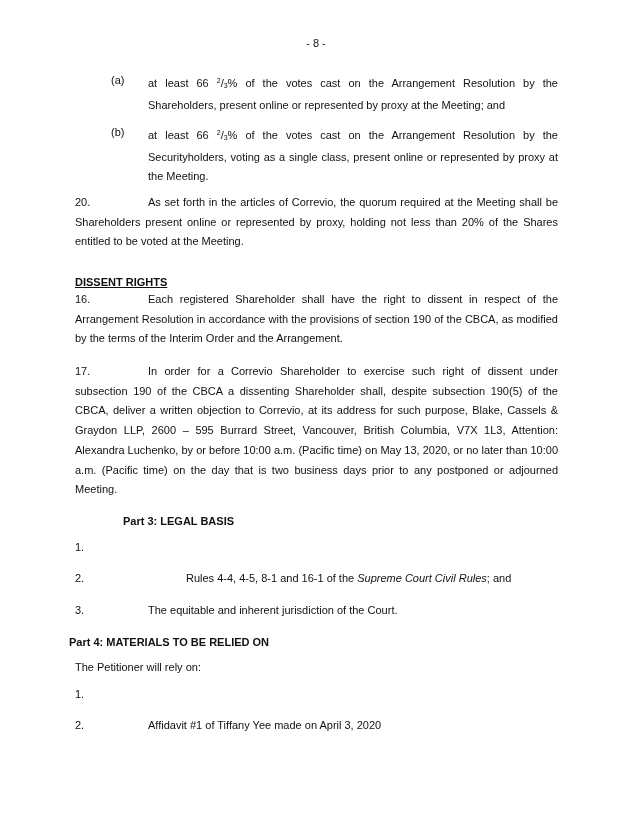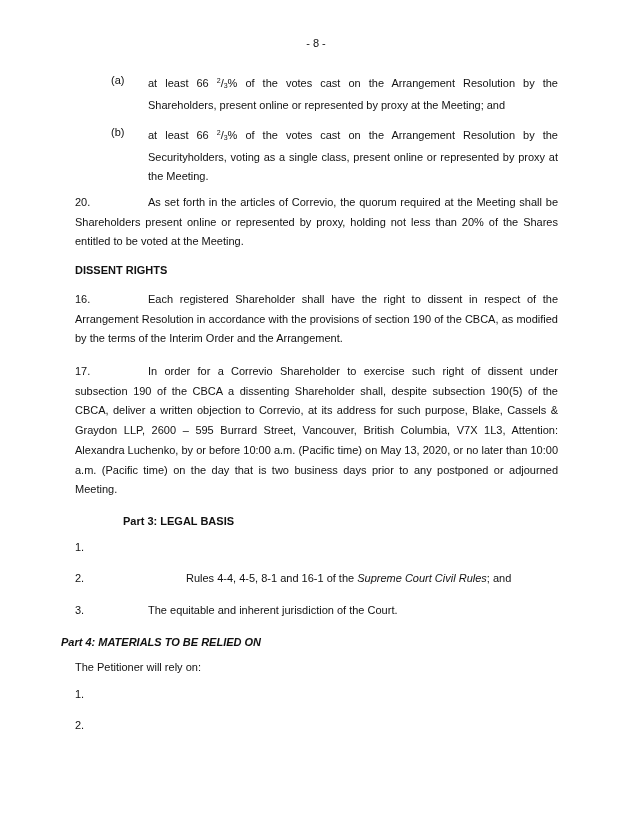--- a/index.html
+++ b/index.html
@@ -23,36 +23,37 @@
   <div class="abs pnum">- 8 -</div>
 
   <div class="lbl" style="left:111px; top:71px;">(a)</div>
   <div class="just" style="left:148px; top:71px; width:410px;"><span>at least 66 </span><sup class="frac">2</sup>/<sub class="frac">3</sub><span>% of the votes cast on the Arrangement Resolution by the Shareholders, present online or represented by proxy at the Meeting; and</span></div>
 
   <div class="lbl" style="left:111px; top:123px;">(b)</div>
   <div class="just" style="left:148px; top:123px; width:410px;"><span>at least 66 </span><sup class="frac">2</sup>/<sub class="frac">3</sub><span>% of the votes cast on the Arrangement Resolution by the Securityholders, voting as a single class, present online or represented by proxy at the Meeting.</span></div>
 
   <div class="just" style="left:75px; top:193px; width:483px; text-indent:73px;"><span style="position:absolute; left:0; top:0; text-indent:0;">20.</span><span>As set forth in the articles of Correvio, the quorum required at the Meeting shall be Shareholders present online or represented by proxy, holding not less than 20% of the Shares entitled to be voted at the Meeting.</span></div>
 
-  <div class="heading" style="left:75px; top:264px;">DISSENT RIGHTS</div>
+  <div class="heading" style="left:75px; top:276px;text-decoration:underline;">DISSENT RIGHTS</div>
 
   <div class="just" style="left:75px; top:290px; width:483px; text-indent:73px;"><span style="position:absolute; left:0; top:0; text-indent:0;">16.</span><span>Each registered Shareholder shall have the right to dissent in respect of the Arrangement Resolution in accordance with the provisions of section 190 of the CBCA, as modified by the terms of the Interim Order and the Arrangement.</span></div>
 
   <div class="just" style="left:75px; top:362px; width:483px; text-indent:73px;"><span style="position:absolute; left:0; top:0; text-indent:0;">17.</span><span>In order for a Correvio Shareholder to exercise such right of dissent under subsection 190 of the CBCA a dissenting Shareholder shall, despite subsection 190(5) of the CBCA, deliver a written objection to Correvio, at its address for such purpose, Blake, Cassels &amp; Graydon LLP, 2600 – 595 Burrard Street, Vancouver, British Columbia, V7X 1L3, Attention: Alexandra Luchenko, by or before 10:00 a.m. (Pacific time) on May 13, 2020, or no later than 10:00 a.m. (Pacific time) on the day that is two business days prior to any postponed or adjourned Meeting.</span></div>
 
   <div class="heading" style="left:75px; top:515px;padding-left:48px;">Part 3: LEGAL BASIS</div>
 
   <div class="abs" style="left:75px; top:541px;">1.</div>
 
   <div class="abs" style="left:75px; top:572px;">2.</div>
   <div class="abs" style="left:148px; top:572px;margin-left:38px;"><span>Rules 4-4, 4-5, 8-1 and 16-1 of the </span><i>Supreme Court Civil Rules</i><span>; and</span></div>
 
   <div class="abs" style="left:75px; top:604px;">3.</div>
   <div class="abs" style="left:148px; top:604px;">The equitable and inherent jurisdiction of the Court.</div>
 
-  <div class="heading" style="left:61px; top:636px;font-style:italic;">Part 4:  MATERIALS TO BE RELIED ON</div>
+  <div class="heading" style="left:69px; top:636px;">Part 4:  MATERIALS TO BE RELIED ON</div>
   <div class="abs" style="left:75px; top:661px;">The Petitioner will rely on:</div>
 
   <div class="abs" style="left:75px; top:688px;">1.</div>
 
   <div class="abs" style="left:75px; top:719px;">2.</div>
+  <div class="abs" style="left:148px; top:719px;">Affidavit #1 of Tiffany Yee made on April 3, 2020</div>
 
 </div>
 
 </body></html>

